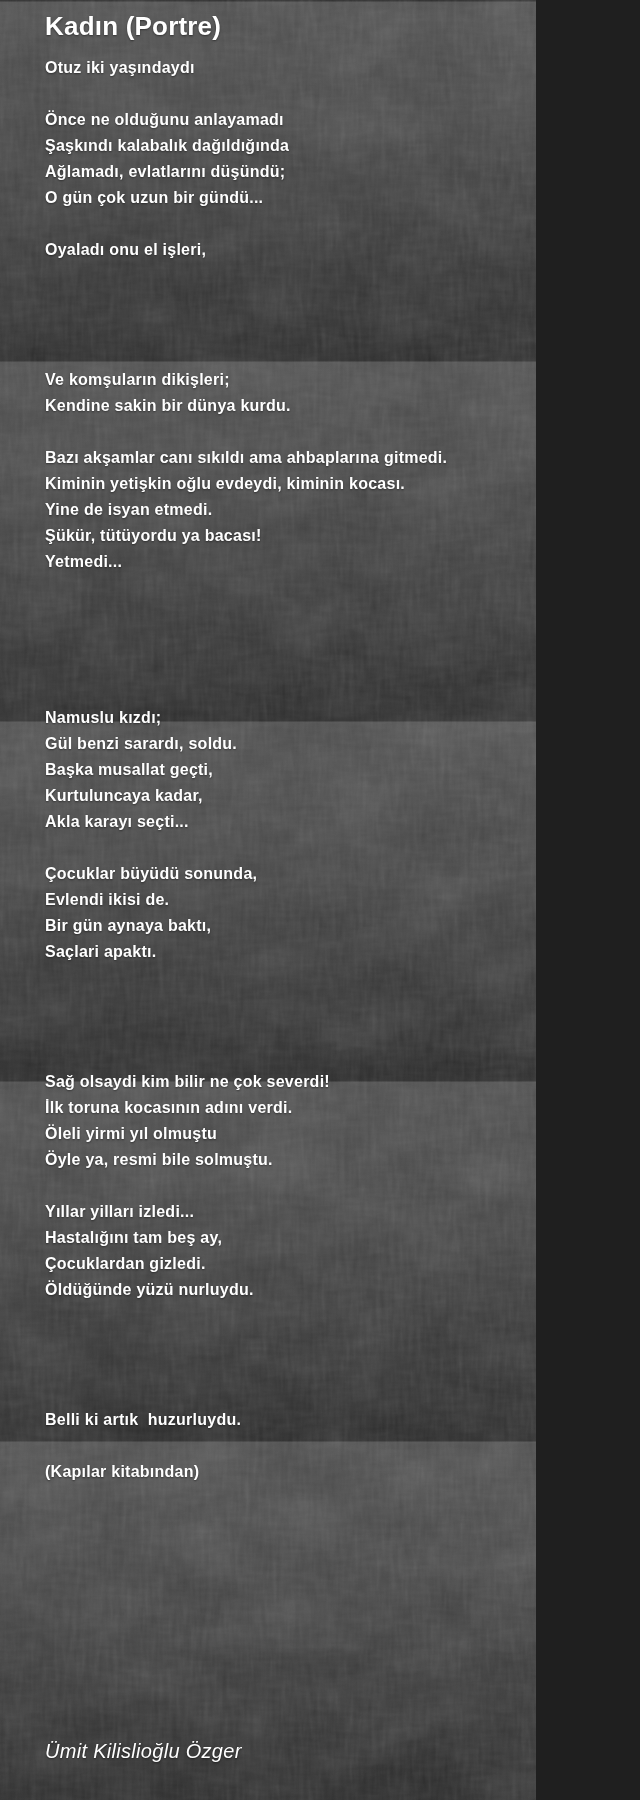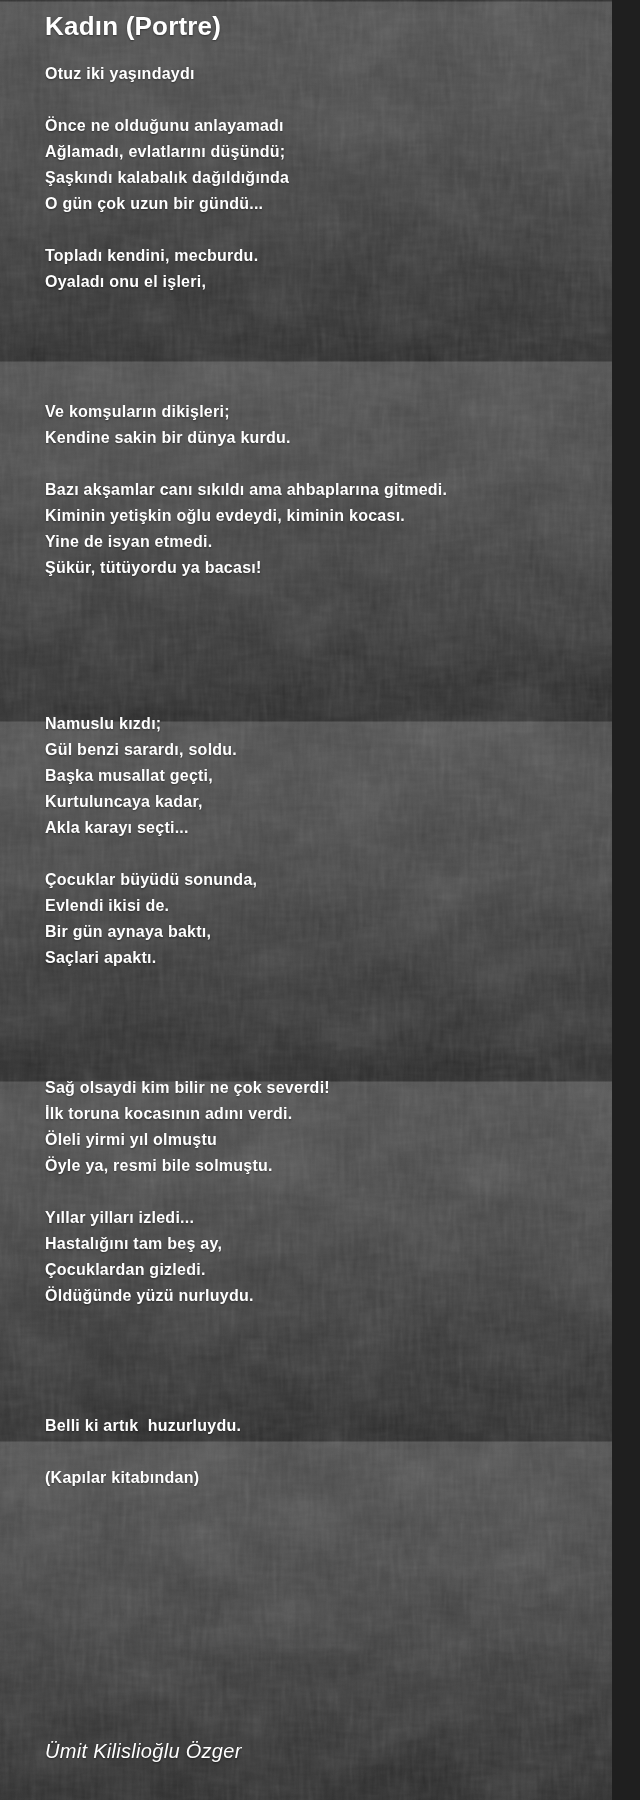--- a/index.html
+++ b/index.html
@@ -1,18 +1,18 @@
 <!DOCTYPE html>
 <html><head>
 <meta charset="utf-8">
 <style>
   html, body { margin: 0; padding: 0; background: #1f1f1f; }
   .page {
     position: relative;
-    width: 612px;
+    width: 536px;
     height: 1800px;
     overflow: hidden;
     background-color: #303030;
     
     background-image: repeating-linear-gradient(
       to bottom,
       #4b4b4b 0px,
       #464646 90px,
       #3c3c3c 190px,
       #2e2e2e 290px,
@@ -39,21 +39,20 @@
     line-height: 32px;
     letter-spacing: 0.2px;
     text-shadow: 0 1px 2px rgba(0,0,0,0.45);
     white-space: pre-wrap;
   }
   .poem-body {
     position: absolute;
     left: 45px;
     top: 55px;
     right: 25px;
-    margin-top: 6px;
   }
   .line {
     font-size: 16px;
     font-weight: bold;
     line-height: 26px;
     min-height: 26px;
     letter-spacing: 0.25px;
     white-space: pre-wrap;
     text-shadow: 0 1px 2px rgba(0,0,0,0.45);
   }
@@ -94,37 +93,37 @@
     <rect width="640" height="1800" filter="url(#noiseStreak)" opacity="0.10"></rect>
     <rect width="640" height="1800" filter="url(#noiseStreakV)" opacity="0.07"></rect>
   </svg>
 
   <h1 class="poem-title">Kadın (Portre)</h1>
 
   <div class="poem-body">
       <div class="line">Otuz iki yaşındaydı</div>
       <div class="line">&nbsp;</div>
       <div class="line">Önce ne olduğunu anlayamadı</div>
+      <div class="line">Şaşkındı kalabalık dağıldığında</div>
       <div class="line">Ağlamadı, evlatlarını düşündü;</div>
-      <div class="line">Şaşkındı kalabalık dağıldığında</div>
       <div class="line">O gün çok uzun bir gündü...</div>
       <div class="line">&nbsp;</div>
-      <div class="line">Topladı kendini, mecburdu.</div>
       <div class="line">Oyaladı onu el işleri,</div>
       <div class="line">&nbsp;</div>
       <div class="line">&nbsp;</div>
       <div class="line">&nbsp;</div>
       <div class="line">&nbsp;</div>
       <div class="line">Ve komşuların dikişleri;</div>
       <div class="line">Kendine sakin bir dünya kurdu.</div>
       <div class="line">&nbsp;</div>
       <div class="line">Bazı akşamlar canı sıkıldı ama ahbaplarına gitmedi.</div>
       <div class="line">Kiminin yetişkin oğlu evdeydi, kiminin kocası.</div>
       <div class="line">Yine de isyan etmedi.</div>
       <div class="line">Şükür, tütüyordu ya bacası!</div>
+      <div class="line">Yetmedi...</div>
       <div class="line">&nbsp;</div>
       <div class="line">&nbsp;</div>
       <div class="line">&nbsp;</div>
       <div class="line">&nbsp;</div>
       <div class="line">&nbsp;</div>
       <div class="line">Namuslu kızdı;</div>
       <div class="line">Gül benzi sarardı, soldu.</div>
       <div class="line">Başka musallat geçti,</div>
       <div class="line">Kurtuluncaya kadar,</div>
       <div class="line">Akla karayı seçti...</div>

